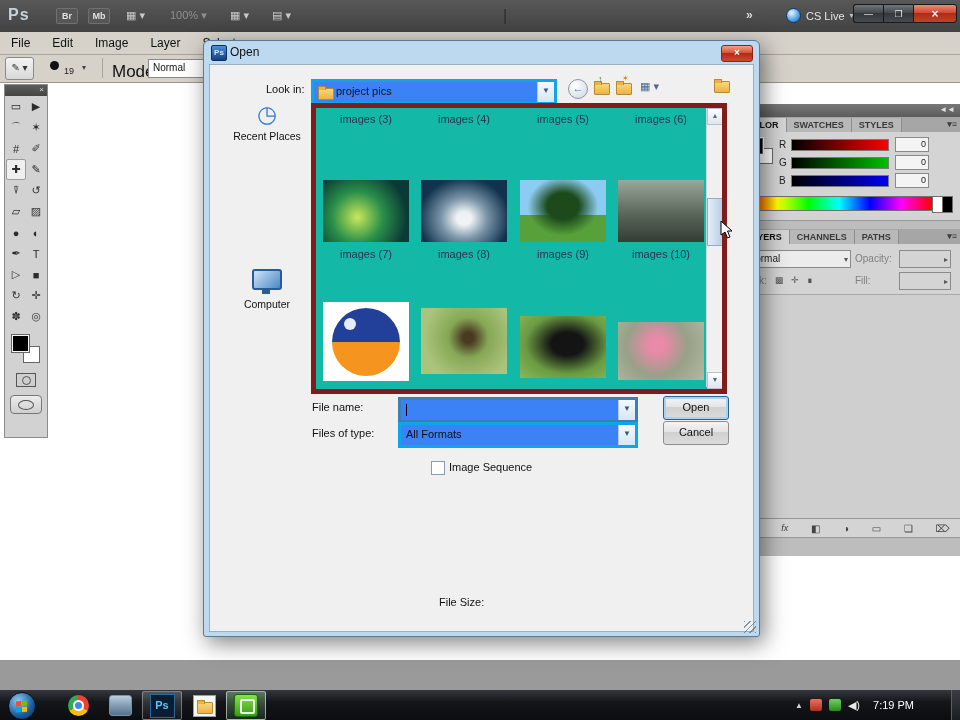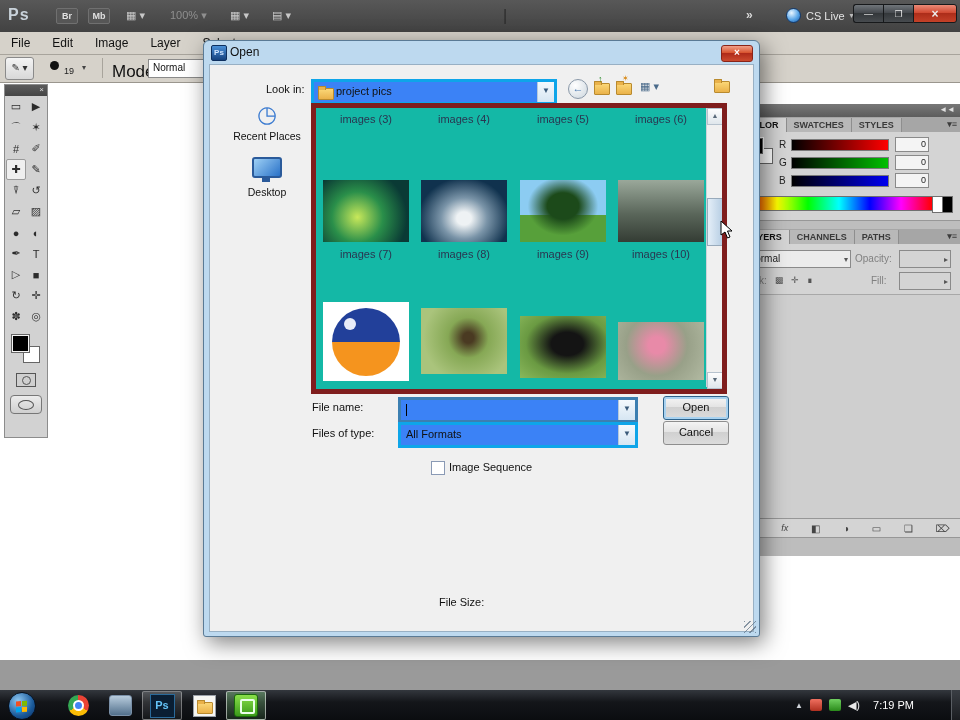--- a/index.html
+++ b/index.html
@@ -299,21 +299,21 @@
       <span>Normal</span><span class="arr">▾</span>
     </div>
     <span class="plab" style="left:116px;top:9px">Opacity:</span>
     <div class="psel" style="left:160px;top:6px;width:46px;background:#d4d4d4">
         <span class="arr">▸</span>
       </div>
     <span class="plab" style="left:4px;top:31px">Lock:</span>
     <span class="lockic" style="left:36px;top:31px">▩</span>
     <span class="lockic" style="left:52px;top:31px">✛</span>
     <span class="lockic" style="left:68px;top:31px">∎</span>
-    <span class="plab" style="left:132px;top:31px">Fill:</span>
+    <span class="plab" style="left:116px;top:31px">Fill:</span>
     <div class="psel" style="left:160px;top:28px;width:46px;background:#d4d4d4">
         <span class="arr">▸</span>
       </div>
     <div class="abs" style="left:0;top:50px;width:222px;height:225px;background:#cfcfcf;border-top:1px solid #a8a8a8"></div>
     <div class="dock-icons">
       <span>⚭</span>
       <span style="font-style:italic;font-size:9px">fx</span>
       <span>◧</span>
       <span>◑</span>
       <span>▭</span>
@@ -343,23 +343,23 @@
   <span class="folder-ic" style="left:412px;top:42px"></span>
   <span class="navic" style="left:418px;top:33px;color:#d88a1a;font-size:8px">✶</span>
   <span class="navic" style="left:436px;top:39px">▦ ▾</span>
   <span class="folder-ic" style="left:510px;top:40px"></span>
 
   <div class="places">
     <div class="place" style="top:0">
       <span class="pic"><span class="ic-clock">◷</span></span>
       <span class="plabel">Recent Places</span>
     </div>
-    <div class="place" style="top:56px">
-      <span class="pic"><span class="ic-monitor"></span></span>
-      <span class="plabel">Desktop</span>
+    <div class="place" style="top:168px">
+      <span class="pic"><span class="ic-monitor" style="background:linear-gradient(135deg,#cfe4f5,#4a88c8)"></span></span>
+      <span class="plabel">Computer</span>
     </div>
   </div>
 
   <div class="filelist">
     <span class="flabel" style="left:7px;top:5px">images (3)</span>
     <span class="flabel" style="left:105px;top:5px">images (4)</span>
     <span class="flabel" style="left:204px;top:5px">images (5)</span>
     <span class="flabel" style="left:302px;top:5px">images (6)</span>
 
     <div class="th th-pond" style="left:7px;top:72px"></div>

